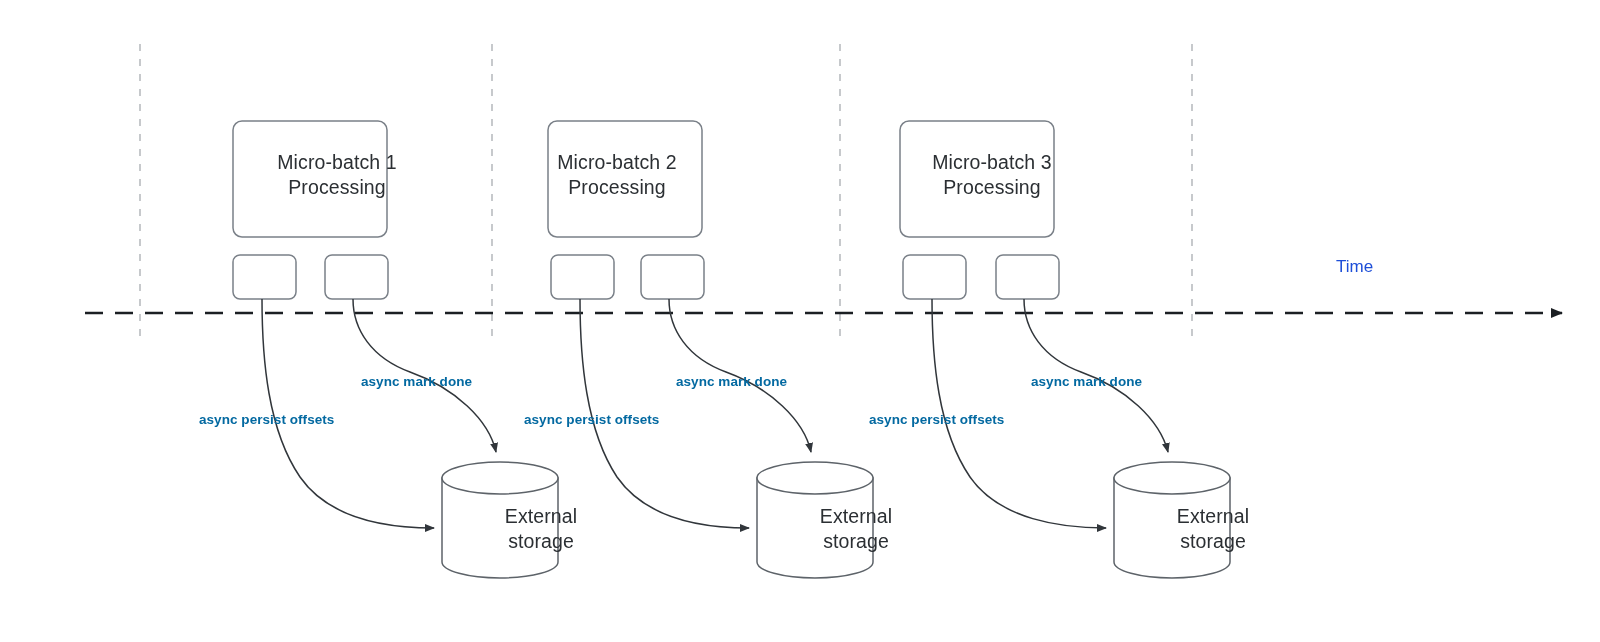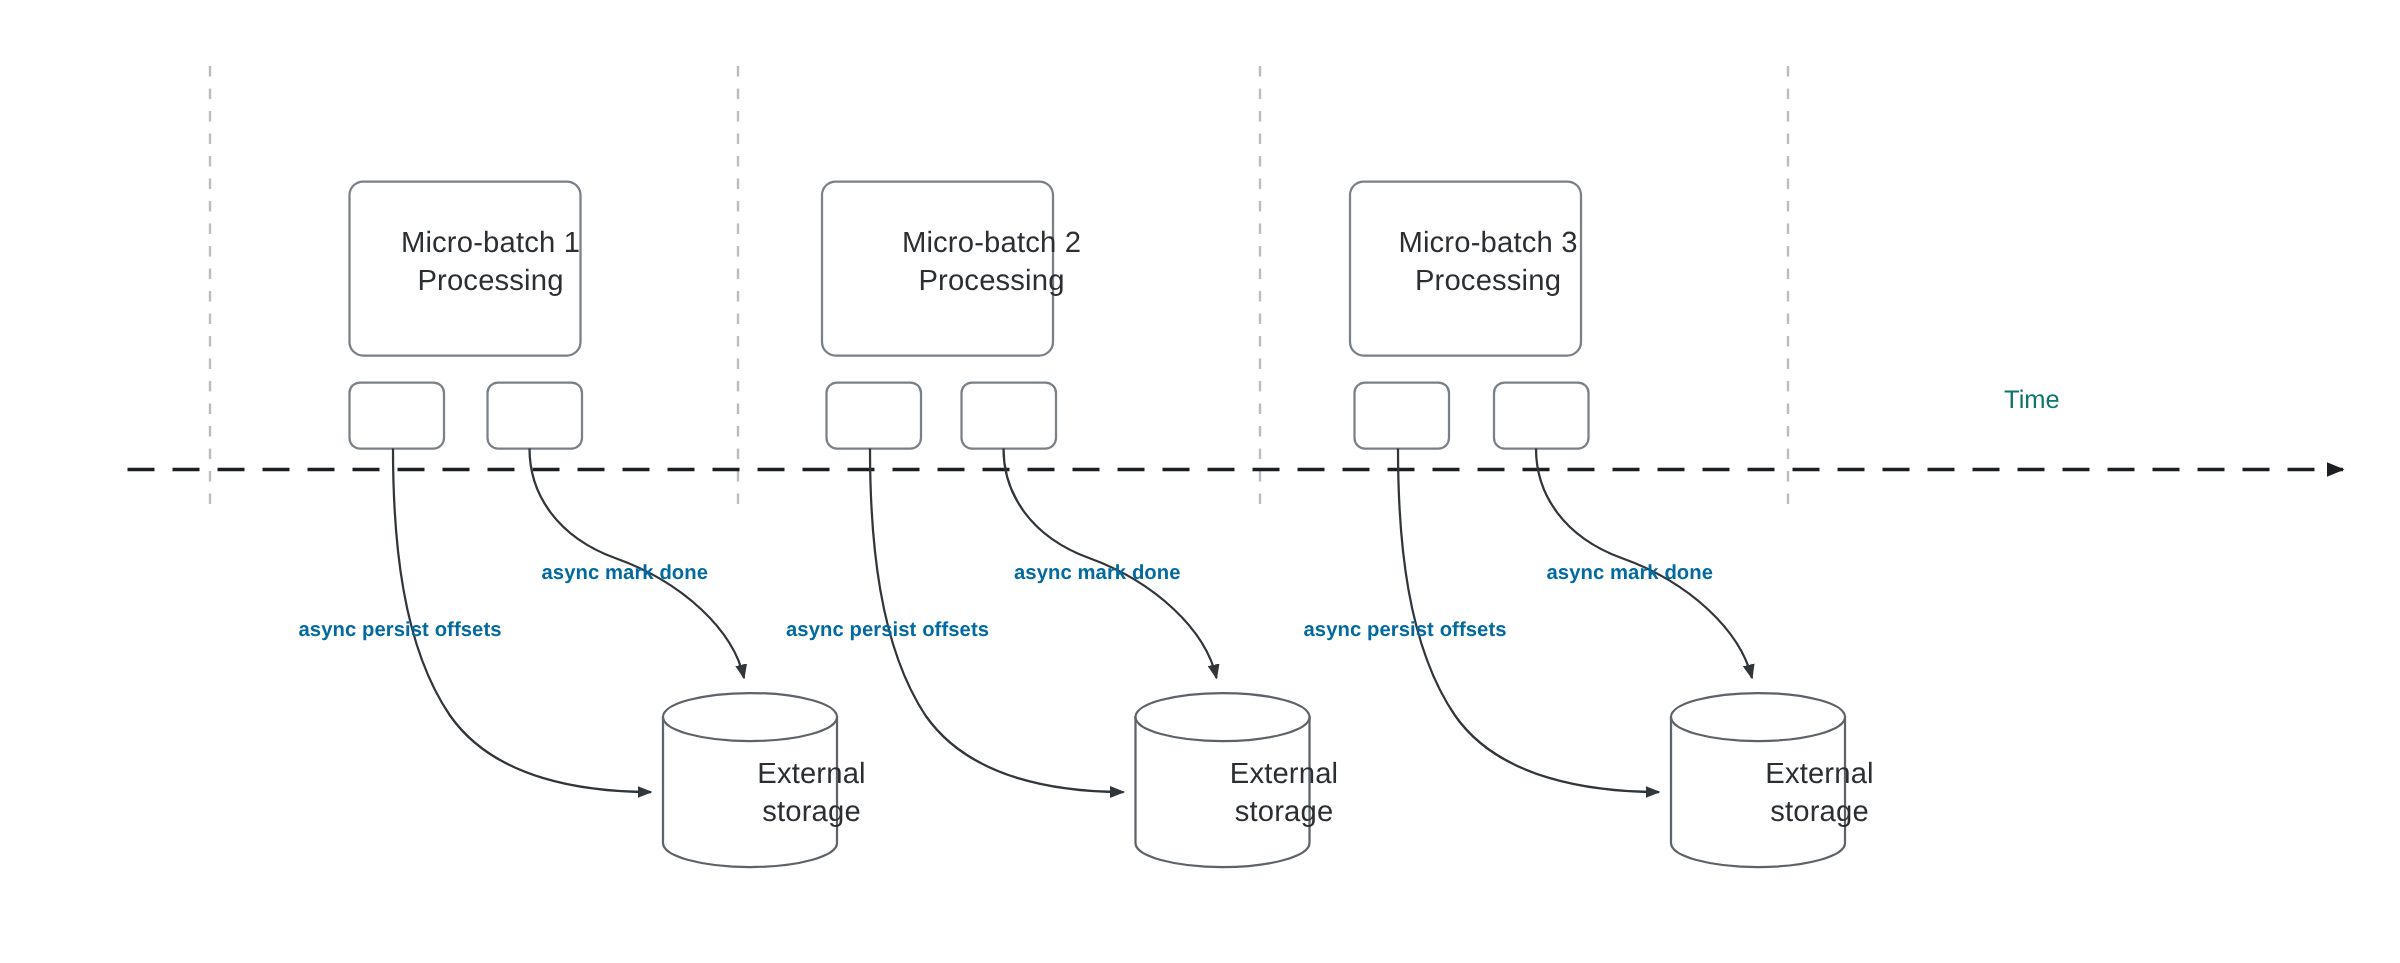--- a/index.html
+++ b/index.html
@@ -44,21 +44,21 @@
     padding-left: 41px;
   }
   .edge-label {
     font-size: 13.5px;
     font-weight: bold;
     color: #0369a1;
     letter-spacing: 0.05px;
   }
   .time-label {
     font-size: 17px;
-    color: #0f766e;
+    color: #1d4ed8;
   }
 </style>
 </head>
 <body>
 
 <div id="canvas">
 
   <svg id="diagram-svg" viewBox="0 0 1600 642">
     <defs>
       <marker id="arrow-dark" markerWidth="10" markerHeight="8" refX="9" refY="4" orient="auto" markerUnits="userSpaceOnUse">
@@ -106,32 +106,32 @@
       <rect x="900" y="121" width="154" height="116" rx="9" ry="9" fill="#ffffff" stroke="#7a8088" stroke-width="1.5"></rect>
       <rect x="903" y="255" width="63" height="44" rx="7" ry="7" fill="#ffffff" stroke="#7a8088" stroke-width="1.5"></rect>
       <rect x="996" y="255" width="63" height="44" rx="7" ry="7" fill="#ffffff" stroke="#7a8088" stroke-width="1.5"></rect>
       <path d="M1114,478 L1114,562 A58,16 0 0,0 1230,562 L1230,478 Z" fill="#ffffff" stroke="#5d6369" stroke-width="1.5"></path>
       <ellipse cx="1172" cy="478" rx="58" ry="16" fill="#ffffff" stroke="#5d6369" stroke-width="1.5"></ellipse>
       <path d="M932,299 C932,360 938,430 970,477 C1000,520 1062,528 1106,528" fill="none" stroke="#31363b" stroke-width="1.5" marker-end="url(#arrow-dark)"></path>
       <path d="M1024,299 C1024,330 1043,358 1081,372 C1126,388 1160,420 1168,452" fill="none" stroke="#31363b" stroke-width="1.5" marker-end="url(#arrow-dark)"></path>
     </g>
   </svg>
 
-  <div class="overlay-text batch-label" style="left:223px; top:150px; width:154px;padding-left:27px;">
+  <div class="overlay-text batch-label" style="left:233px; top:150px; width:154px;padding-left:27px;">
     <div>Micro-batch 1</div>
     <div>Processing</div>
   </div>
   <div class="overlay-text store-label" style="left:442px; top:504px; width:116px;">
     <div>External</div>
     <div>storage</div>
   </div>
   <div class="overlay-text edge-label" style="left:199px; top:411px;">async persist offsets</div>
   <div class="overlay-text edge-label" style="left:361px; top:373px;">async mark done</div>
 
-  <div class="overlay-text batch-label" style="left:568px; top:150px; width:186px;">
+  <div class="overlay-text batch-label" style="left:524px; top:150px; width:186px;">
     <div>Micro-batch 2</div>
     <div>Processing</div>
   </div>
   <div class="overlay-text store-label" style="left:757px; top:504px; width:116px;">
     <div>External</div>
     <div>storage</div>
   </div>
   <div class="overlay-text edge-label" style="left:524px; top:411px;">async persist offsets</div>
   <div class="overlay-text edge-label" style="left:676px; top:373px;">async mark done</div>
 

